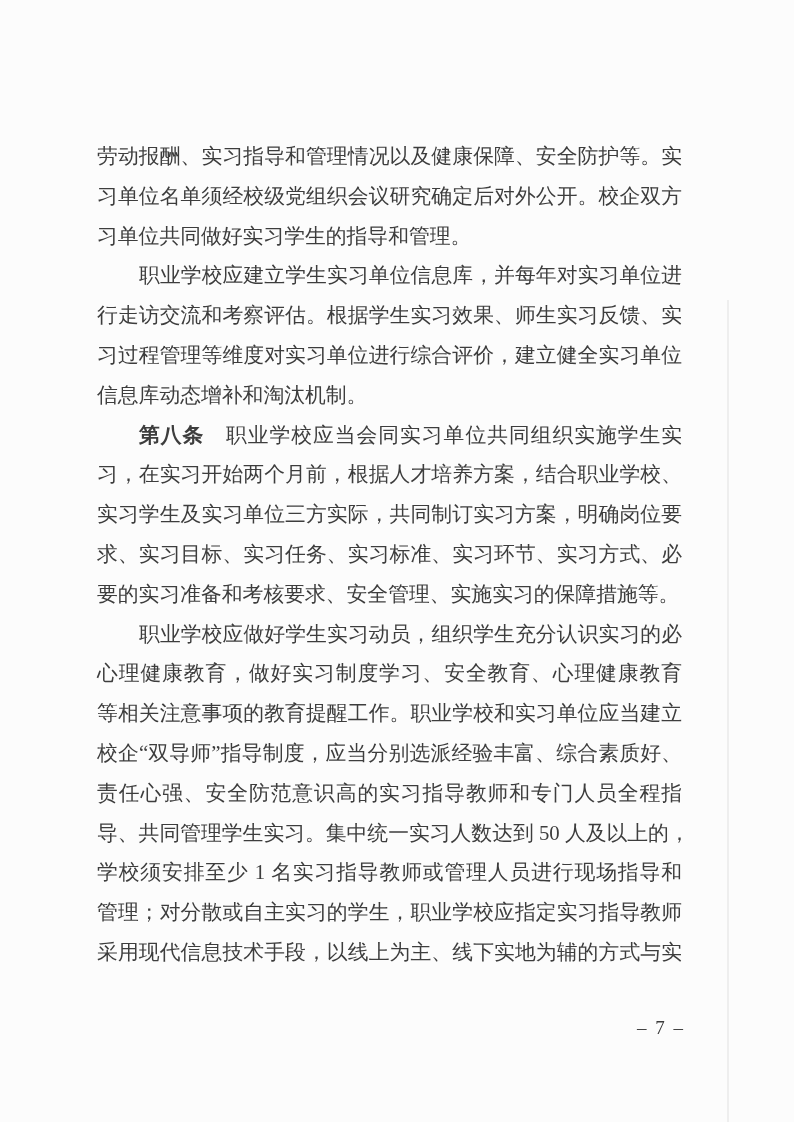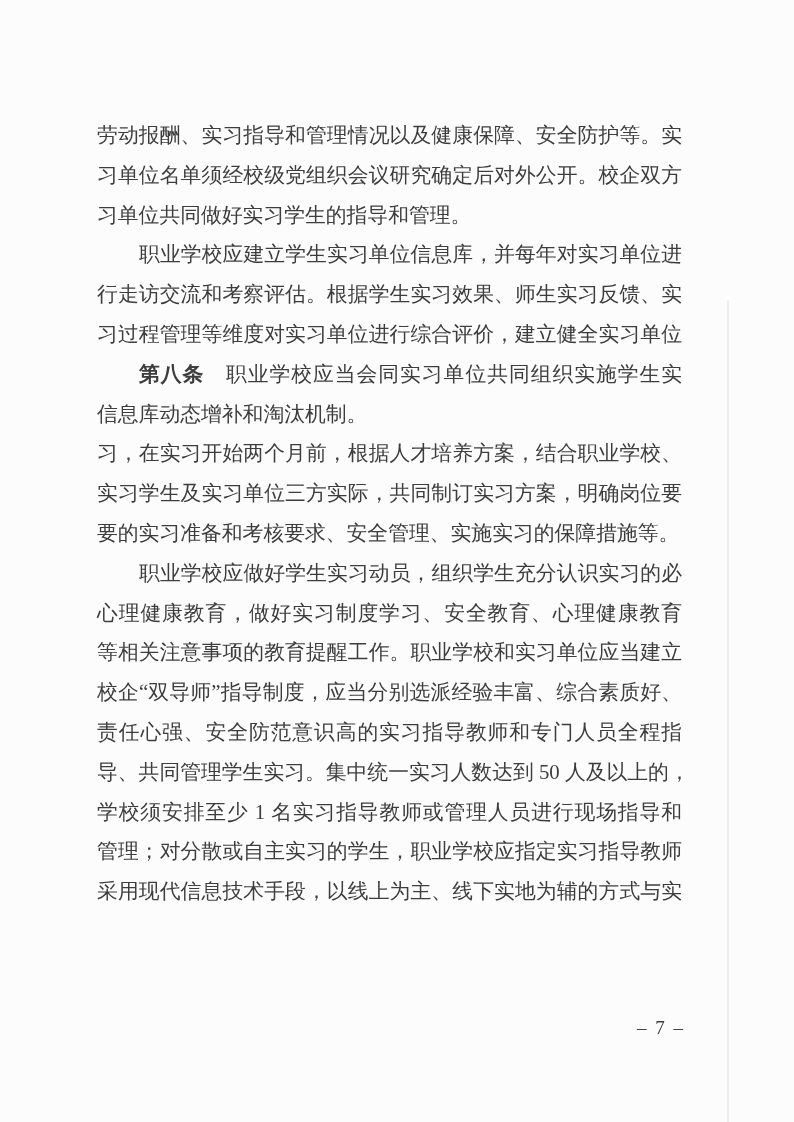--- a/index.html
+++ b/index.html
@@ -20,21 +20,21 @@
     position: absolute;
     left: 727px;
     top: 300px;
     width: 2px;
     height: 822px;
     background: #eeeeee;
   }
   .content {
     position: absolute;
     left: 97px;
-    top: 115px;
+    top: 136px;
     width: 585px;
     color: #3d3d3d;
     font-size: 20.8px;
   }
   .line {
     height: 39.8px;
     line-height: 39.8px;
     white-space: nowrap;
     text-align: justify;
     text-align-last: justify;
@@ -71,24 +71,25 @@
 
 <div class="page">
   <div class="scan-artifact"></div>
   <main class="content">
       <div class="line"><span class="seg">劳动报酬、实习指导和管理情况以及健康保障、安全防护等。实</span></div>
       <div class="line"><span class="seg">习单位名单须经校级党组织会议研究确定后对外公开。校企双方</span></div>
       <div class="line no-fill"><span class="seg">习单位共同做好实习学生的指导和管理。</span></div>
       <div class="line indent"><span class="seg">职业学校应建立学生实习单位信息库，并每年对实习单位进</span></div>
       <div class="line"><span class="seg">行走访交流和考察评估。根据学生实习效果、师生实习反馈、实</span></div>
       <div class="line"><span class="seg">习过程管理等维度对实习单位进行综合评价，建立健全实习单位</span></div>
+      <div class="line no-fill"><span class="seg">信息库动态增补和淘汰机制。</span></div>
       <div class="line indent"><span class="seg bold">第八条</span><span class="seg">　职业学校应当会同实习单位共同组织实施学生实</span></div>
-      <div class="line no-fill"><span class="seg">信息库动态增补和淘汰机制。</span></div>
       <div class="line"><span class="seg">习，在实习开始两个月前，根据人才培养方案，结合职业学校、</span></div>
       <div class="line"><span class="seg">实习学生及实习单位三方实际，共同制订实习方案，明确岗位要</span></div>
+      <div class="line"><span class="seg">求、实习目标、实习任务、实习标准、实习环节、实习方式、必</span></div>
       <div class="line no-fill"><span class="seg">要的实习准备和考核要求、安全管理、实施实习的保障措施等。</span></div>
       <div class="line indent"><span class="seg">职业学校应做好学生实习动员，组织学生充分认识实习的必</span></div>
       <div class="line"><span class="seg">心理健康教育，做好实习制度学习、安全教育、心理健康教育</span></div>
       <div class="line"><span class="seg">等相关注意事项的教育提醒工作。职业学校和实习单位应当建立</span></div>
       <div class="line"><span class="seg">校企“双导师”指导制度，应当分别选派经验丰富、综合素质好、</span></div>
       <div class="line"><span class="seg">责任心强、安全防范意识高的实习指导教师和专门人员全程指</span></div>
       <div class="line"><span class="seg">导、共同管理学生实习。集中统一实习人数达到 50 人及以上的，</span></div>
       <div class="line"><span class="seg">学校须安排至少 1 名实习指导教师或管理人员进行现场指导和</span></div>
       <div class="line"><span class="seg">管理；对分散或自主实习的学生，职业学校应指定实习指导教师</span></div>
       <div class="line"><span class="seg">采用现代信息技术手段，以线上为主、线下实地为辅的方式与实</span></div>

